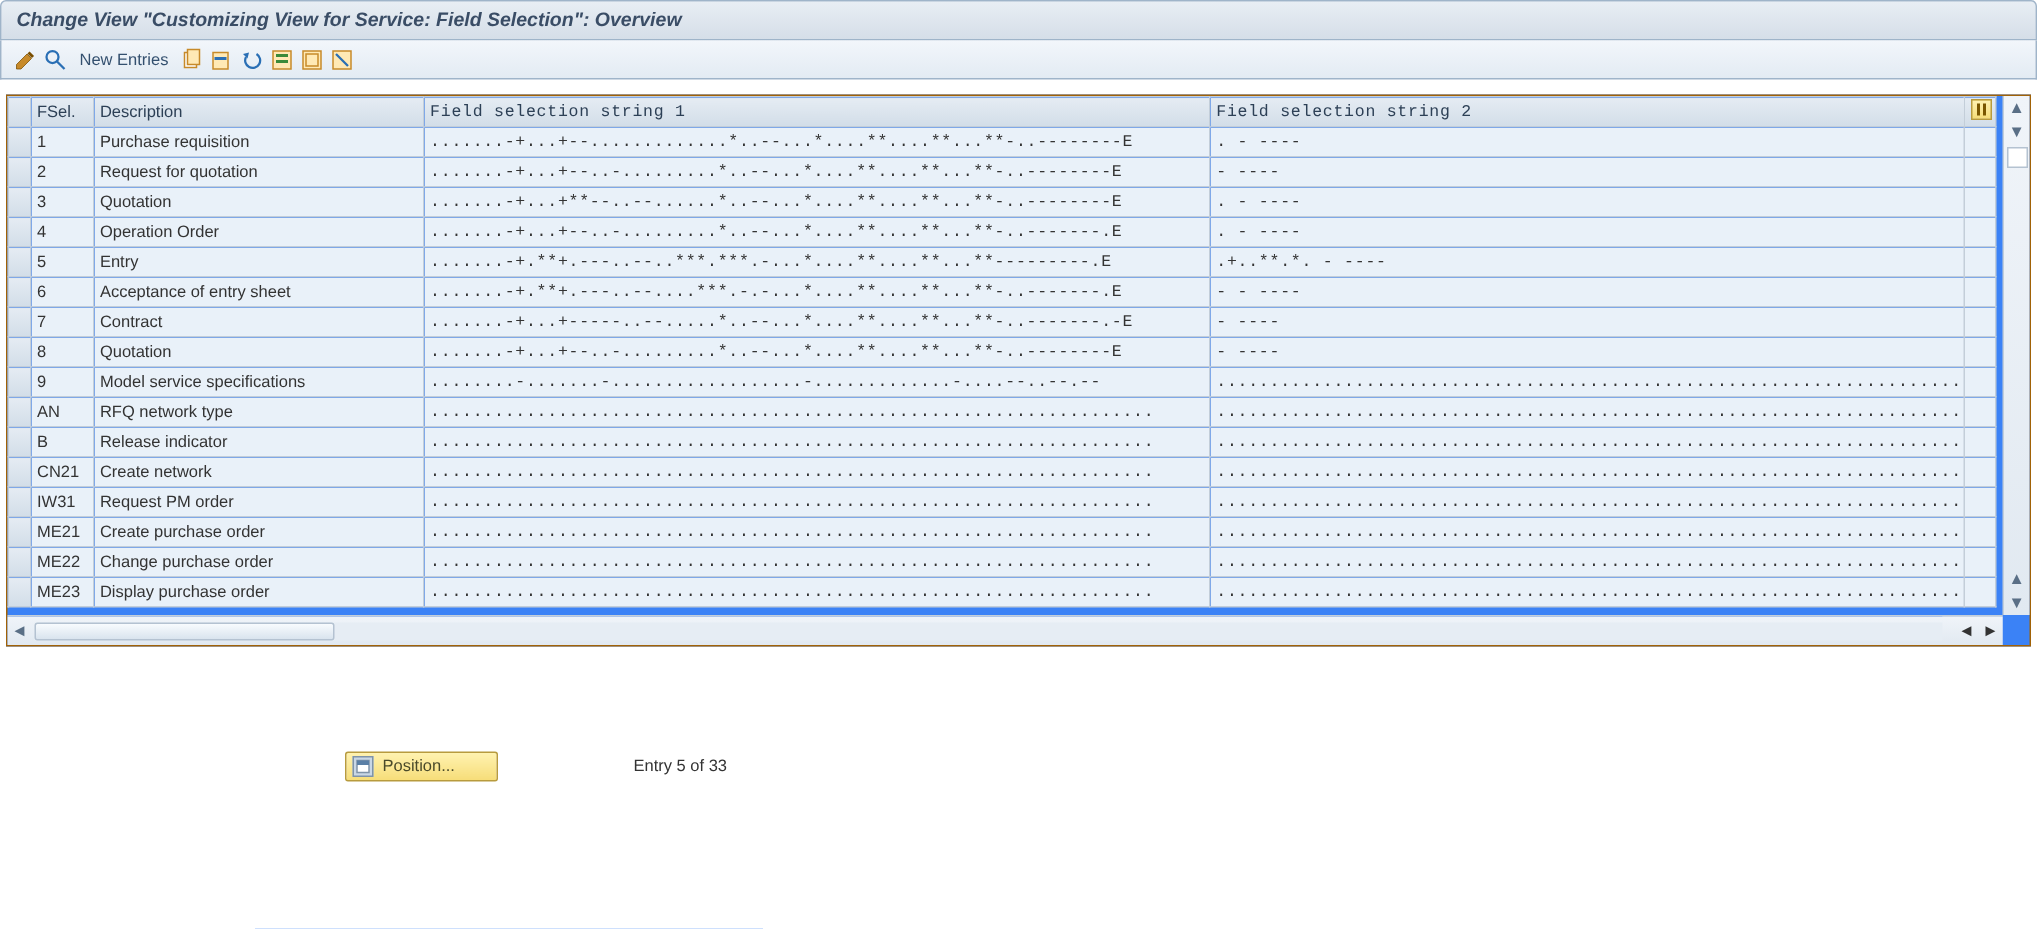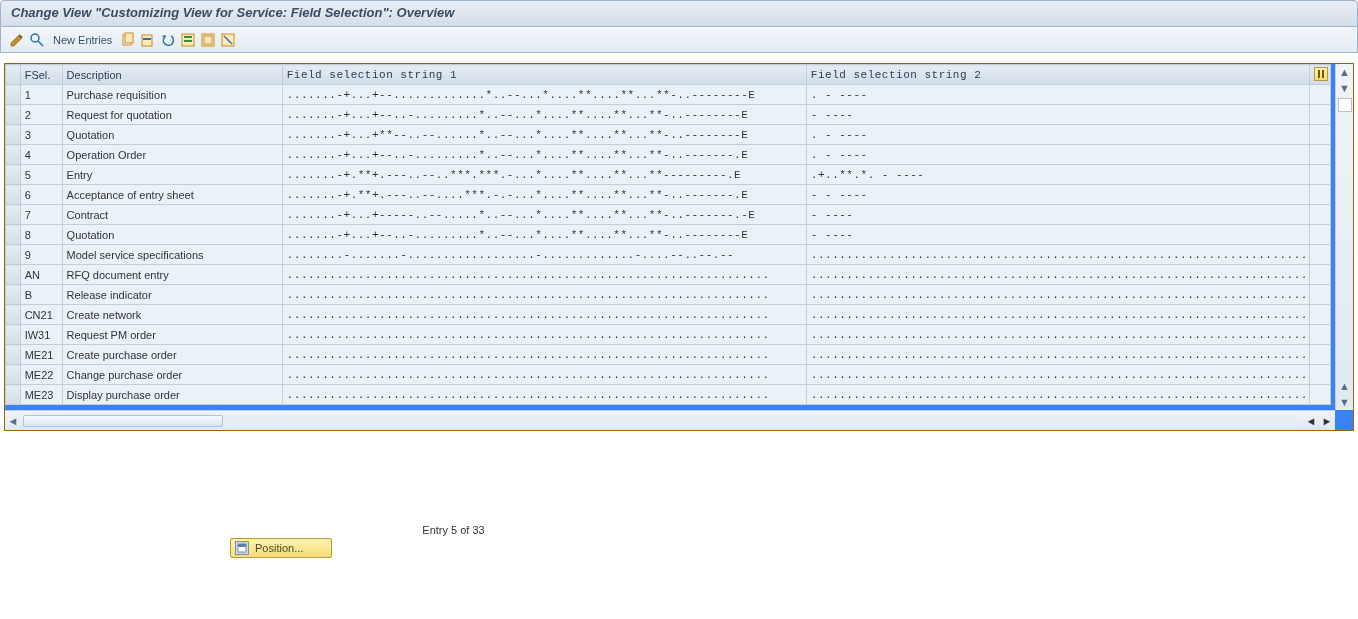--- a/index.html
+++ b/index.html
@@ -164,21 +164,20 @@
     display:inline-flex;
     align-items:center;
     background: linear-gradient(to bottom,#fff2b0,#f6dd79);
     border:1px solid #b89b3e;
     border-radius:2px;
     height:20px;
     padding: 0 28px 0 4px;
     cursor:pointer;
     color:#4a4a2a;
     gap:6px;
-    margin-top:37px;
   }
   .pos-btn .ic {
     width:14px; height:14px;
     background:#c9d7e6;
     border:1px solid #7f93a8;
     display:inline-flex; align-items:center; justify-content:center;
   }
   .entry-text { color:#333; }
   .cfg-icon {
     display:inline-block;
@@ -337,21 +336,21 @@
           <td class="row-sel"></td>
           <td class="col-fsel">9</td>
           <td class="col-desc">Model service specifications</td>
           <td class="col-s1">........-.......-..................-.............-....--..--.--</td>
           <td class="col-s2">.................................................................................</td>
           <td class="col-cfg"></td>
         </tr>
         <tr>
           <td class="row-sel"></td>
           <td class="col-fsel">AN</td>
-          <td class="col-desc">RFQ document entry</td>
+          <td class="col-desc">RFQ network type</td>
           <td class="col-s1">....................................................................</td>
           <td class="col-s2">.................................................................................</td>
           <td class="col-cfg"></td>
         </tr>
         <tr>
           <td class="row-sel"></td>
           <td class="col-fsel">B</td>
           <td class="col-desc">Release indicator</td>
           <td class="col-s1">....................................................................</td>
           <td class="col-s2">.................................................................................</td>

